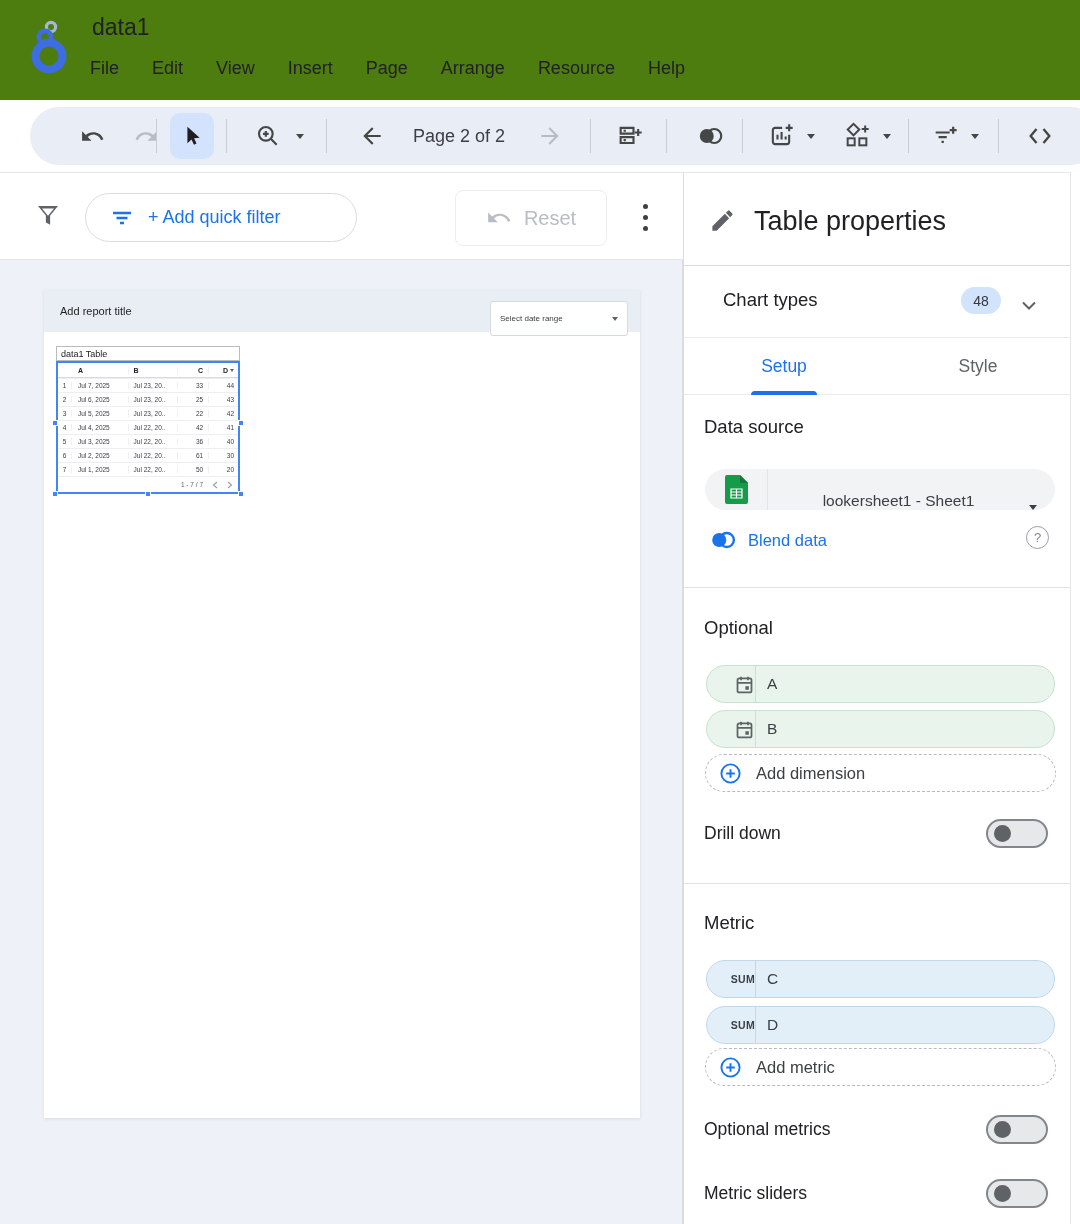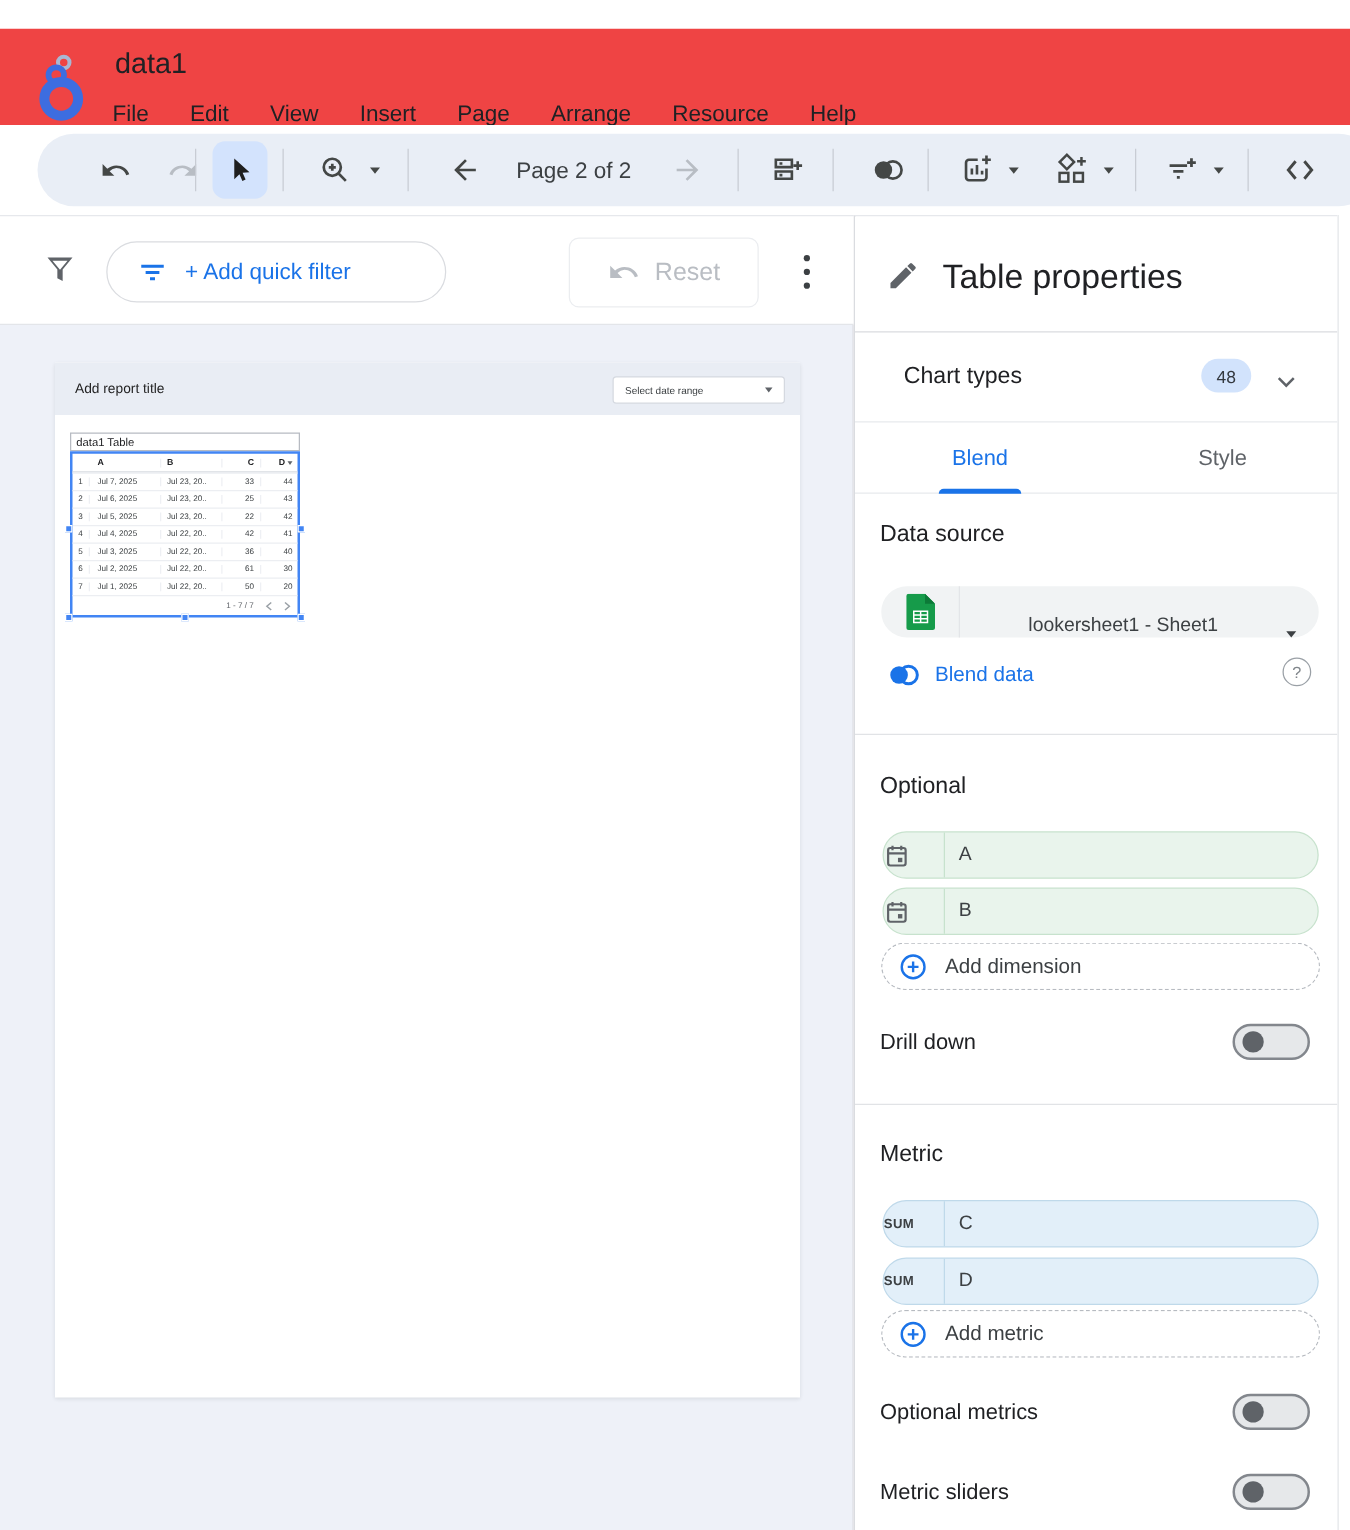--- a/index.html
+++ b/index.html
@@ -4,21 +4,21 @@
 <style>
   html,body{margin:0;padding:0;}
   body{
     width:1080px;height:1224px;position:relative;overflow:hidden;
     background:#fff;font-family:"Liberation Sans",sans-serif;color:#202124;
     -webkit-font-smoothing:antialiased;
   }
   svg{display:block;}
 
   
-  .app-header{position:absolute;left:0;top:0;width:1080px;height:100px;background:#ef4444;margin-top:23px;}
+  .app-header{position:absolute;left:0;top:0;width:1080px;height:100px;background:#4d7c0f;}
   .logo{position:absolute;left:24px;top:12px;width:52px;height:66px;}
   .doc-title{position:absolute;left:92px;top:14px;font-size:23px;color:#202124;}
   .menubar{position:absolute;left:90px;top:58px;display:flex;gap:33px;font-size:18px;color:#202124;}
   .menubar span{cursor:default;}
 
   
   .toolbar{position:absolute;left:0;top:100px;width:1080px;height:72px;background:#fff;}
   .toolbar-pill{position:absolute;left:30px;top:7px;width:1070px;height:58px;border-radius:29px;background:var(--toolbar-bg);}
   .tb{position:absolute;top:0;height:58px;display:flex;align-items:center;justify-content:center;color:#444746;}
   .tb.disabled{color:#b8bdc4;}
@@ -35,21 +35,21 @@
   .reset-btn{position:absolute;left:455px;top:17px;width:150px;height:54px;border:1px solid #ebedf0;border-radius:8px;background:#fff;display:flex;align-items:center;justify-content:center;gap:12px;color:#b9bdc3;}
   .reset-btn .label{font-size:20px;}
   .kebab{position:absolute;left:638px;top:24px;width:14px;height:40px;display:flex;flex-direction:column;align-items:center;justify-content:center;gap:6px;}
   .kebab i{width:5px;height:5px;border-radius:50%;background:#3c4043;}
 
   
   .canvas{position:absolute;left:0;top:260px;width:683px;height:964px;background:var(--canvas-bg);border-right:1px solid #dadce0;box-sizing:border-box;}
   .report-page{position:absolute;left:44px;top:30px;width:596px;height:828px;background:#fff;box-shadow:0 1px 3px rgba(60,64,67,.12);}
   .page-strip{position:absolute;left:0;top:0;width:596px;height:42px;background:var(--page-strip);}
   .report-title{position:absolute;left:16px;top:0;height:42px;line-height:42px;font-size:11px;color:#1f1f1f;}
-  .date-range{position:absolute;left:446px;top:11px;width:138px;height:22px;background:#fff;border:1px solid #d5d9e0;border-radius:3px;box-sizing:border-box;display:flex;align-items:center;justify-content:space-between;padding:0 9px;color:#3c4043;}
+  .date-range{position:absolute;left:446px;top:11px;width:138px;height:35px;background:#fff;border:1px solid #d5d9e0;border-radius:3px;box-sizing:border-box;display:flex;align-items:center;justify-content:space-between;padding:0 9px;color:#3c4043;}
   .date-range .label{font-size:8px;}
   .date-range .caret{border-left-width:3px;border-right-width:3px;border-top-width:4px;color:#5f6368;}
 
   
   .chart-el{position:absolute;left:12px;top:56px;width:184px;}
   .chart-el-title{height:15px;line-height:15px;border:1px solid #b7bbc2;background:#fff;font-size:9px;padding-left:4px;box-sizing:border-box;color:#202124;}
   .mini-table{border:2px solid var(--selection-blue);background:#fff;box-sizing:border-box;}
   .t-row{display:flex;height:13px;align-items:center;font-size:6.5px;color:#3c4043;border-top:1px solid #eceef2;}
   .t-head{height:14px;font-size:7px;font-weight:700;color:#202124;border-top:none;border-bottom:1px solid #d7dbe1;}
   .c-n{width:13px;text-align:center;border-right:1px solid #eef0f4;}
@@ -81,21 +81,21 @@
   .src-pill .icon-zone{width:62px;display:flex;align-items:center;justify-content:center;border-right:1px solid #e3e5e8;height:100%;}
   .src-pill .label{flex:1;text-align:center;font-size:15.5px;color:#3c4043;}
   .src-pill .caret{color:#3c4043;margin-right:18px;}
   .blend-row{position:absolute;left:22px;top:352px;width:345px;height:30px;display:flex;align-items:center;gap:9px;}
   .blend-row .label{font-size:16.5px;font-weight:500;color:var(--accent);}
   .help-circle{position:absolute;left:342px;top:353px;width:23px;height:23px;border:1.5px solid #9aa0a6;border-radius:50%;box-sizing:border-box;color:#80868b;font-size:13px;display:flex;align-items:center;justify-content:center;}
   .panel-div{position:absolute;left:0;width:100%;height:1px;background:#e1e3e6;}
   .field-pill{position:absolute;left:22px;width:349px;height:38px;border-radius:19px;display:flex;align-items:center;box-sizing:border-box;}
   .field-pill.dim{background:var(--dimension-bg);border:1px solid var(--dimension-border);}
   .field-pill.met{background:var(--metric-bg);border:1px solid var(--metric-border);}
-  .field-pill .icon-zone{width:48px;height:100%;display:flex;align-items:center;justify-content:flex-start;color:#5f6368;}
+  .field-pill .icon-zone{width:48px;height:100%;display:flex;align-items:center;justify-content:flex-end;color:#5f6368;}
   .field-pill.dim .icon-zone{border-right:1px solid var(--dimension-border);}
   .field-pill.met .icon-zone{border-right:1px solid var(--metric-border);}
   .field-pill .agg{font-size:10.5px;font-weight:700;color:#3c4043;letter-spacing:.3px;}
   .field-pill .label{font-size:15.5px;color:#3c4043;margin-left:11px;}
   .add-pill{position:absolute;left:21px;width:351px;height:38px;border:1.5px dashed #b7bbc1;border-radius:19px;display:flex;align-items:center;gap:14px;padding-left:13px;box-sizing:border-box;background:#fff;}
   .add-pill .label{font-size:16.5px;color:#3c4043;}
   .toggle-row-label{position:absolute;left:20px;font-size:17.5px;color:#202124;}
   .toggle{position:absolute;left:302px;width:62px;height:29px;border:2px solid #83878d;border-radius:16px;background:#e6e8ea;box-sizing:border-box;}
   .toggle .knob{position:absolute;left:6px;top:4px;width:17px;height:17px;border-radius:50%;background:#5f6368;}
 </style>
@@ -370,21 +370,21 @@
     <span class="label">Chart types</span>
     <span class="badge">48</span>
     <span class="chevron">
       <svg width="24" height="24" viewBox="0 0 24 24">
           <path d="M6 9.5l6 6 6-6" fill="none" stroke="currentColor" stroke-width="2"></path>
         </svg>
     </span>
   </div>
 
   <div class="tabs-row">
-    <div class="tab active" style="left:3px;">Blend</div>
+    <div class="tab active" style="left:3px;">Setup</div>
     <div class="tab" style="left:197px;">Style</div>
   </div>
 
   <span class="sec-label" style="top:243px;">Data source</span>
   <div class="src-pill">
     <span class="icon-zone">
       <svg width="23" height="29" viewBox="0 0 23 29">
         <path d="M2 0h13l8 8v19a2 2 0 0 1-2 2H2a2 2 0 0 1-2-2V2a2 2 0 0 1 2-2z" fill="var(--sheets-green)"></path>
         <path d="M15 0l8 8h-8z" fill="#0c7a38"></path>
         <path d="M6 14h11v9H6zM6 17h11M6 20h11M11.5 14v9" stroke="#fff" stroke-width="1.2" fill="none"></path>

